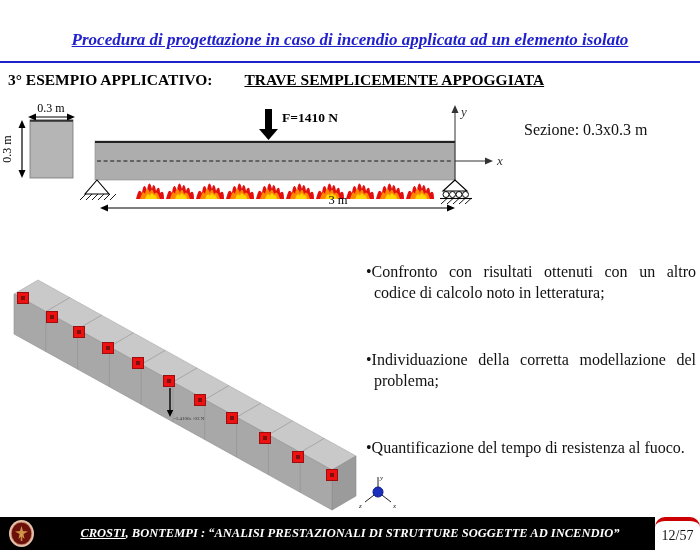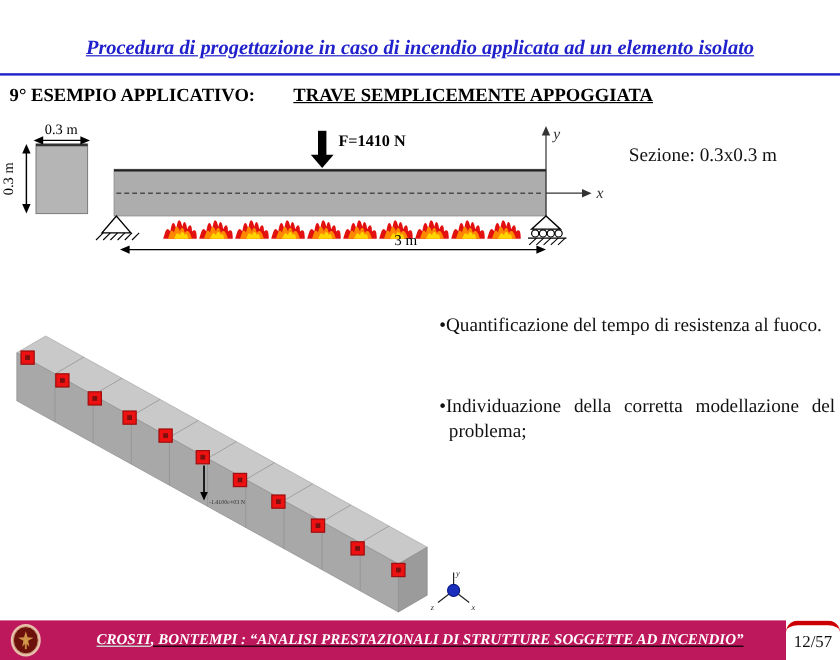--- a/index.html
+++ b/index.html
@@ -27,42 +27,42 @@
   .props b{font-weight:normal;}
   
   .model-svg{position:absolute; left:0; top:256px;}
   
   .bullets{position:absolute; left:366px; top:261px; width:330px; font-size:16px; color:#111;}
   .bullets p{margin:0 0 0 0; text-align:justify; line-height:1.32; padding-left:8px; text-indent:-8px;}
   .bullets p + p{margin-top:46px;}
   
   .footer{position:absolute; left:0; top:517px; width:700px; height:33px; display:flex;}
   .footer-bar{
-    flex:1; background:#be185d; display:flex; align-items:center; gap:10px; padding-left:8px;text-decoration:underline;
+    flex:1; background:#000000; display:flex; align-items:center; gap:10px; padding-left:8px;
   }
   .footer-text{
     flex:1; text-align:center; color:#ffffff; font-weight:bold; font-style:italic;
     font-size:12.5px; white-space:nowrap;
   }
   .footer-text .u{text-decoration:underline;}
   .pagebox{
     width:45px; background:#ffffff; border-top:4px solid #cc0000;
     display:flex; align-items:center; justify-content:center;
     font-size:14px; color:#111;border-radius:10px;
   }
   .logo{width:27px; height:29px; flex:0 0 auto;}
 </style>
 </head>
 <body>
 
 <div class="slide">
 
   <div class="title">Procedura di progettazione in caso di incendio applicata ad un elemento isolato</div>
   <div class="title-rule"></div>
-  <div class="subtitle"><span>9° ESEMPIO APPLICATIVO: </span><span class="u">TRAVE SEMPLICEMENTE APPOGGIATA</span></div>
+  <div class="subtitle"><span>3° ESEMPIO APPLICATIVO: </span><span class="u">TRAVE SEMPLICEMENTE APPOGGIATA</span></div>
 
   <svg class="diagram-svg" width="520" height="118" viewBox="0 103 520 118">
     <defs>
       <g id="flm">
         <path d="M1,19 C3,12 4,8 7,13 C8,5 10,3 12,11 C13,2 15,1 17,9 C18,3 20,4 21,11 C23,6 25,7 25,13 C28,10 29,13 29,19 Z" fill="#e31010"></path>
         <path d="M5,19 C7,13 8,10 10,14 C11,8 13,7 15,13 C16,8 18,9 19,14 C21,11 23,12 25,19 Z" fill="#ff8800"></path>
         <path d="M10,19 C12,14 13,13 15,16 C16,12 18,13 19,16 C20,14 21,15 22,19 Z" fill="#ffd500"></path>
       </g>
     </defs>
 
@@ -226,22 +226,23 @@
       <line x1="378" y1="492" x2="365" y2="502" stroke="#222" stroke-width="1"></line>
       <line x1="378" y1="492" x2="391" y2="502" stroke="#222" stroke-width="1"></line>
       <circle cx="378" cy="492" r="5" fill="#1a2fbb" stroke="#0a1a88" stroke-width="1"></circle>
       <text x="380" y="480" font-size="7" font-style="italic" fill="#222">y</text>
       <text x="359" y="508" font-size="7" font-style="italic" fill="#222">z</text>
       <text x="393" y="508" font-size="7" font-style="italic" fill="#222">x</text>
     </g>
   </svg>
 
   <div class="bullets">
+    <p><span>•</span><span>Confronto con risultati ottenuti con un altro codice di calcolo noto in letteratura;</span></p>
+    <p><span>•</span><span>Individuazione della corretta modellazione del problema;</span></p>
     <p><span>•</span><span>Quantificazione del tempo di resistenza al fuoco.</span></p>
-    <p><span>•</span><span>Individuazione della corretta modellazione del problema;</span></p>
   </div>
 
   <div class="footer">
     <div class="footer-bar">
       <svg class="logo" viewBox="0 0 27 29">
         <ellipse cx="13.5" cy="14.5" rx="12.5" ry="13.5" fill="#e6c0ab"></ellipse>
         <ellipse cx="13.5" cy="14.5" rx="10.3" ry="11.3" fill="#6b100b"></ellipse>
         <ellipse cx="13.5" cy="14.5" rx="10.3" ry="11.3" fill="none" stroke="#c89070" stroke-width="0.8"></ellipse>
         <path d="M13.5,7 L15,12 L20,12.5 L15.5,15 L16.5,20 L13.5,17 L10.5,20 L11.5,15 L7,12.5 L12,12 Z" fill="#d8a04e" opacity="0.9"></path>
         <rect x="12.7" y="14" width="1.6" height="8" fill="#d8a04e" opacity="0.85"></rect>

